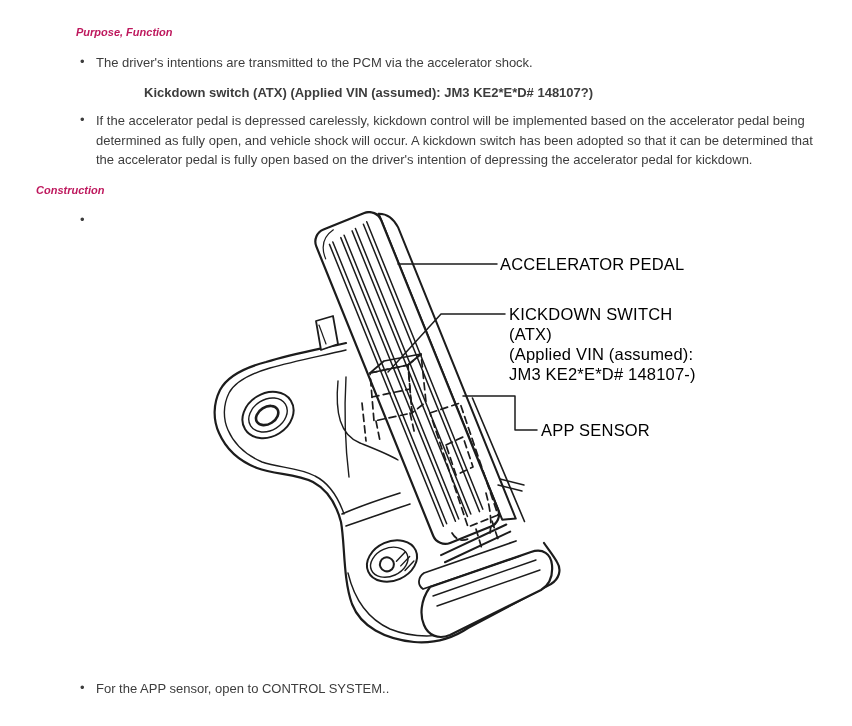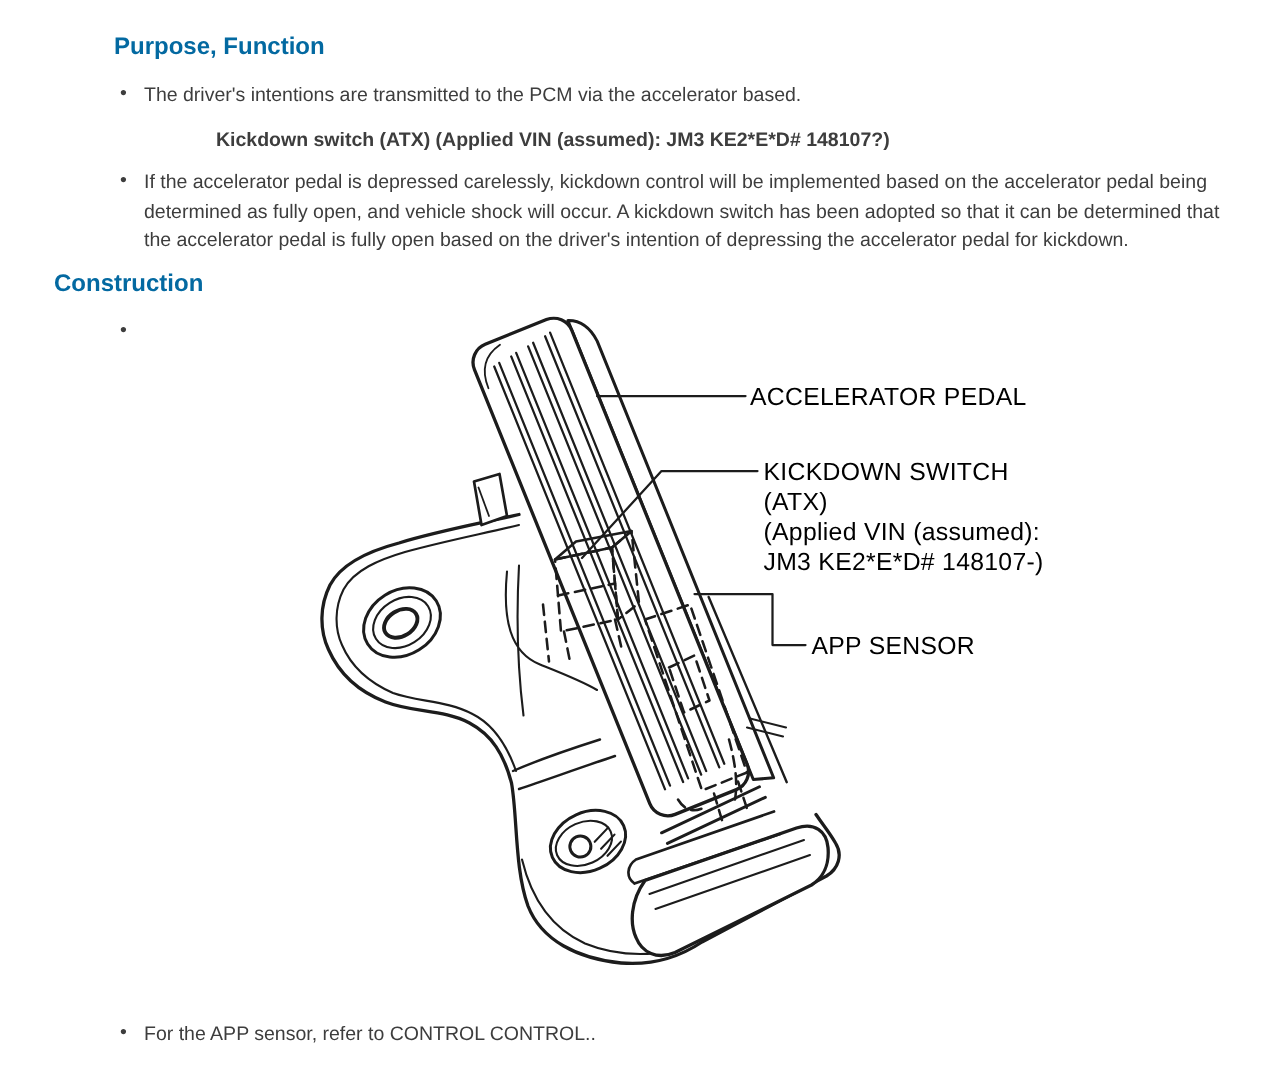--- a/index.html
+++ b/index.html
@@ -1,41 +1,41 @@
 <!DOCTYPE html>
 <html><head>
 <meta charset="utf-8">
 <style>
   html,body{margin:0;padding:0;}
   body{
     width:852px;height:726px;overflow:hidden;background:#ffffff;
     font-family:"Liberation Sans",sans-serif;
   }
   .tx{margin-left:76px;margin-right:38px;margin-bottom:0;}
-  .h{font-size:16px;font-weight:bold;color:#0369a1;line-height:16px;}
+  .h{font-size:11px;font-weight:bold;color:#be185d;line-height:16px;font-style:italic;}
   .h1{margin-top:24px;}
   .h2{margin-top:12px;margin-left:36px;}
   .li{position:relative;padding-left:20px;font-size:13px;line-height:19.5px;color:#3d3d3d;}
   .li .blt{position:absolute;left:4px;top:-1px;font-size:13px;color:#3d3d3d;}
   .li1{margin-top:13px;}
   .li2{margin-top:9px;}
   .li3{margin-top:13px;}
   .li4{margin-top:16px;}
   .note{font-weight:bold;margin-top:10px;color:#3d3d3d;margin-left:48px;}
   svg{display:block;margin-top:9px;}
   .dlabel{font-family:"Liberation Sans",sans-serif;font-size:16.5px;fill:#000000;letter-spacing:0.2px;}
 </style>
 </head>
 <body>
 
 <div class="tx h h1">Purpose, Function</div>
 
 <div class="tx li li1">
   <span class="blt">•</span>
-  <span>The driver's intentions are transmitted to the PCM via the accelerator based.</span>
+  <span>The driver's intentions are transmitted to the PCM via the accelerator shock.</span>
   <div class="note">Kickdown switch (ATX) (Applied VIN (assumed): JM3 KE2*E*D# 148107?)</div>
 </div>
 
 <div class="tx li li2">
   <span class="blt">•</span>
   <span>If the accelerator pedal is depressed carelessly, kickdown control will be implemented based on the accelerator pedal being determined as fully open, and vehicle shock will occur. A kickdown switch has been adopted so that it can be determined that the accelerator pedal is fully open based on the driver's intention of depressing the accelerator pedal for kickdown.</span>
 </div>
 
 <div class="tx h h2">Construction</div>
 
@@ -116,14 +116,14 @@
     <text class="dlabel" x="509" y="347">KICKDOWN SWITCH</text>
     <text class="dlabel" x="509" y="367">(ATX)</text>
     <text class="dlabel" x="509" y="387">(Applied VIN (assumed):</text>
     <text class="dlabel" x="509" y="407">JM3 KE2*E*D# 148107-)</text>
     <text class="dlabel" x="541" y="463">APP SENSOR</text>
   </g>
 </svg>
 
 <div class="tx li li4">
   <span class="blt">•</span>
-  <span>For the APP sensor, refer to CONTROL CONTROL..</span>
+  <span>For the APP sensor, open to CONTROL SYSTEM..</span>
 </div>
 
 </body></html>

